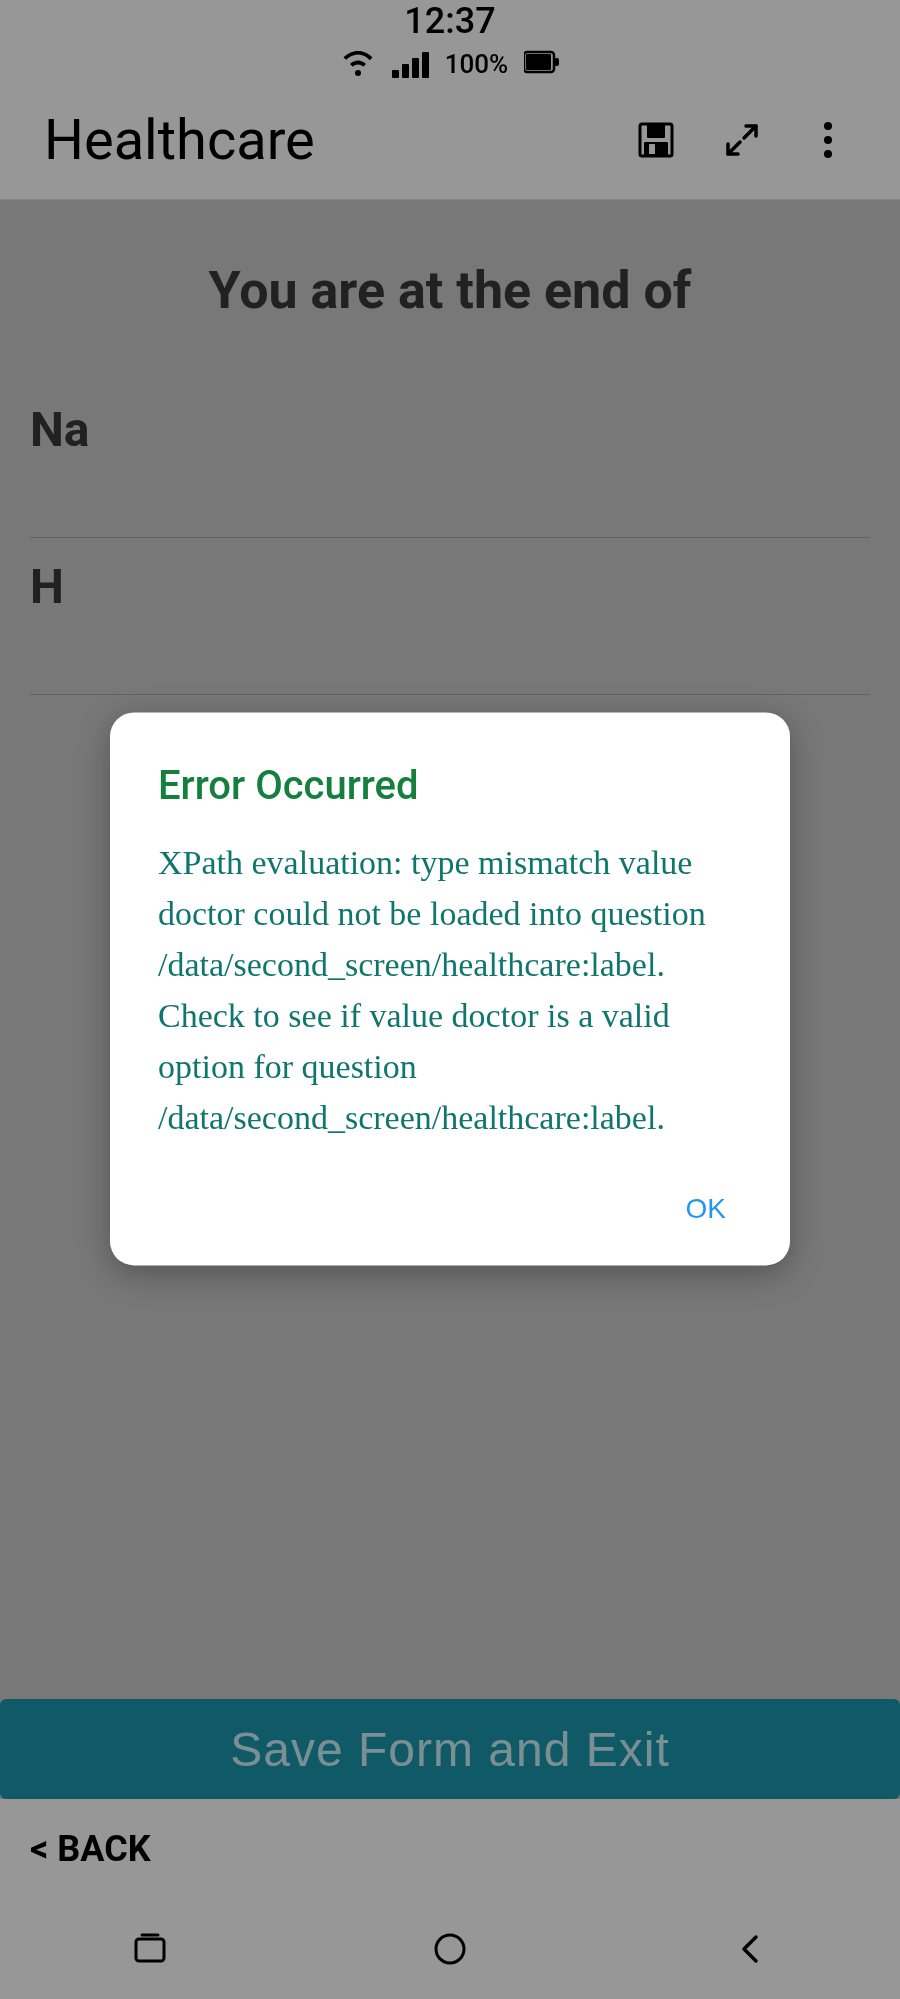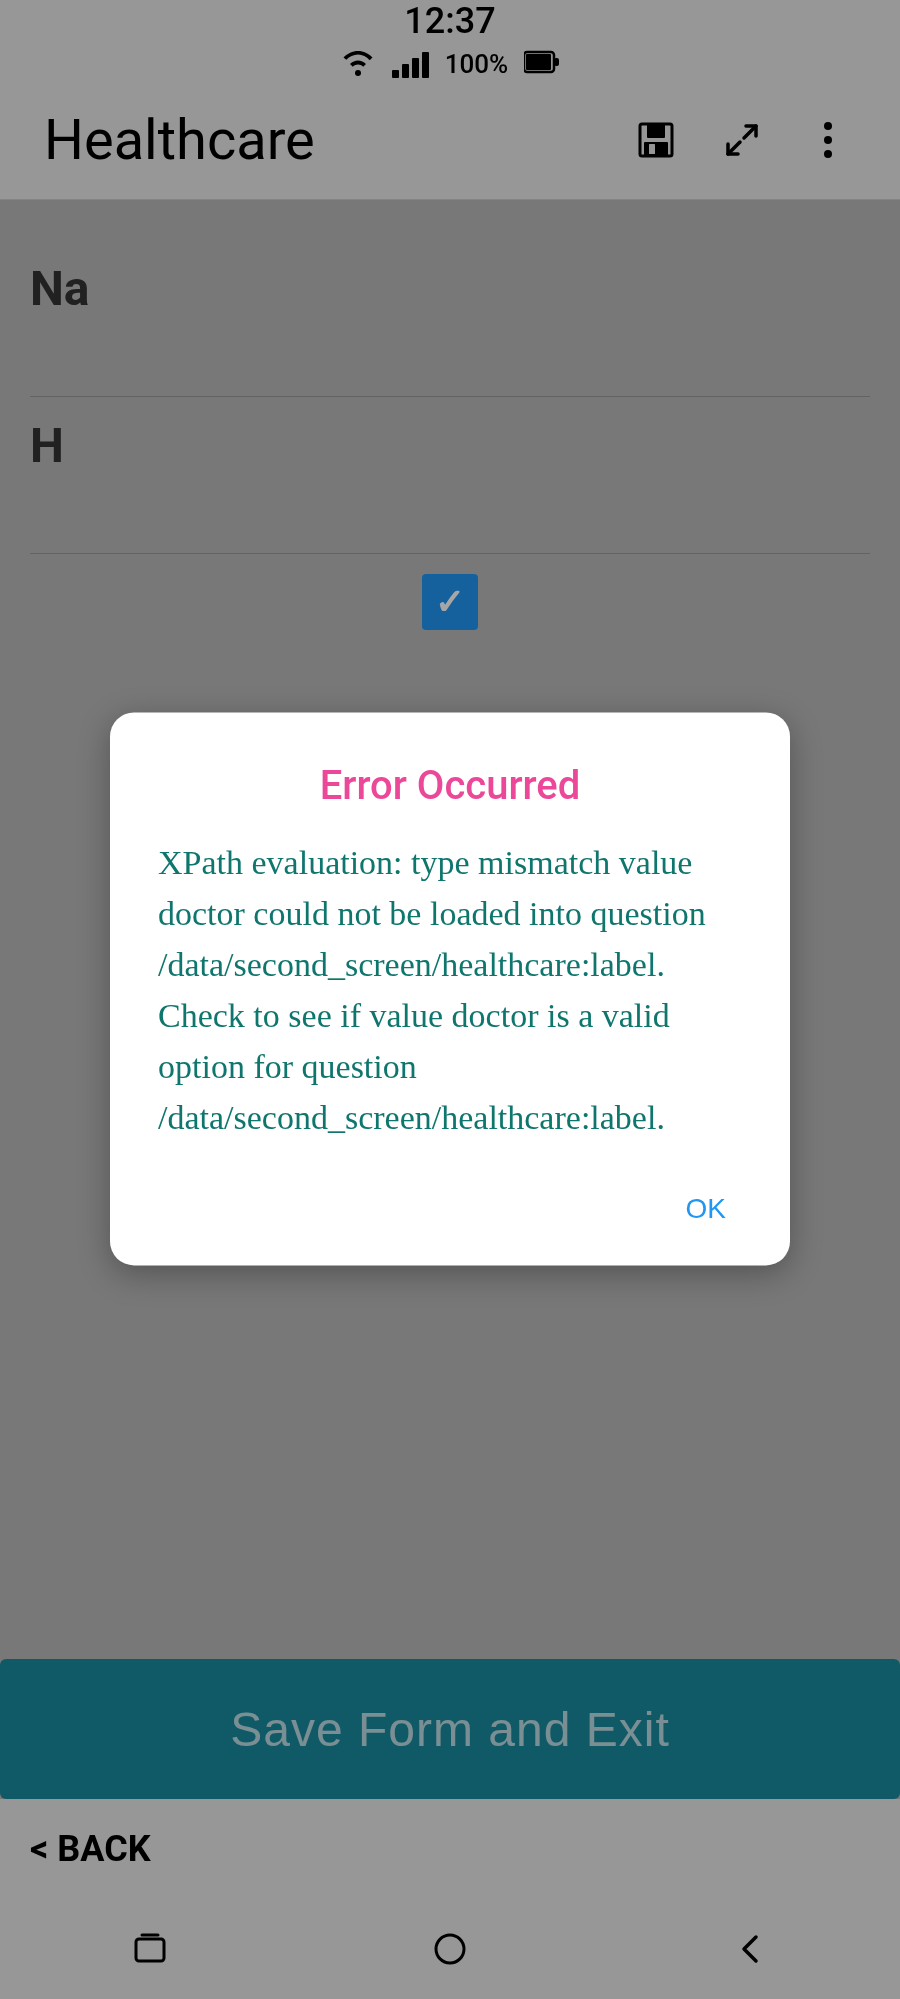--- a/index.html
+++ b/index.html
@@ -156,21 +156,21 @@
 
     .checkbox-checked::after {
       content: '✓';
       color: white;
       font-size: 36px;
       font-weight: bold;
     }
 
     .save-button {
       width: calc(100% - 0px);
-      height: 140px;
+      height: 100px;
       background: #1a8a9e;
       border: none;
       border-radius: 6px;
       color: rgba(255,255,255,0.7);
       font-size: 48px;
       font-weight: 500;
       letter-spacing: 1px;
       cursor: pointer;
       position: absolute;
       bottom: 0;
@@ -243,23 +243,22 @@
       background: #fff;
       border-radius: 24px;
       padding: 50px 48px 30px;
       z-index: 20;
       box-shadow: 0 8px 32px rgba(0,0,0,0.3);
     }
 
     .dialog-title {
       font-size: 40px;
       font-weight: 500;
-      color: #ec4899;
+      color: #15803d;
       margin-bottom: 28px;
-      text-align: center;
     }
 
     .dialog-message {
       font-size: 34px;
       color: #0f766e;
       line-height: 1.5;
       margin-bottom: 40px;
       font-family: Liberation Serif, serif;
     }
 
@@ -334,20 +333,21 @@
       <svg viewBox="0 0 44 44" fill="none" xmlns="http://www.w3.org/2000/svg">
         <circle cx="22" cy="8" r="4" fill="#000"></circle>
         <circle cx="22" cy="22" r="4" fill="#000"></circle>
         <circle cx="22" cy="36" r="4" fill="#000"></circle>
       </svg>
     </div>
   </div>
 </div>
 
 <div class="main-content">
+  <div class="end-text">You are at the end of</div>
 
   <div class="partial-row">
     <span class="partial-label">Na</span>
   </div>
   <div class="input-line"></div>
 
   <div class="partial-row">
     <span class="partial-label">H</span>
   </div>
   <div class="input-line"></div>

